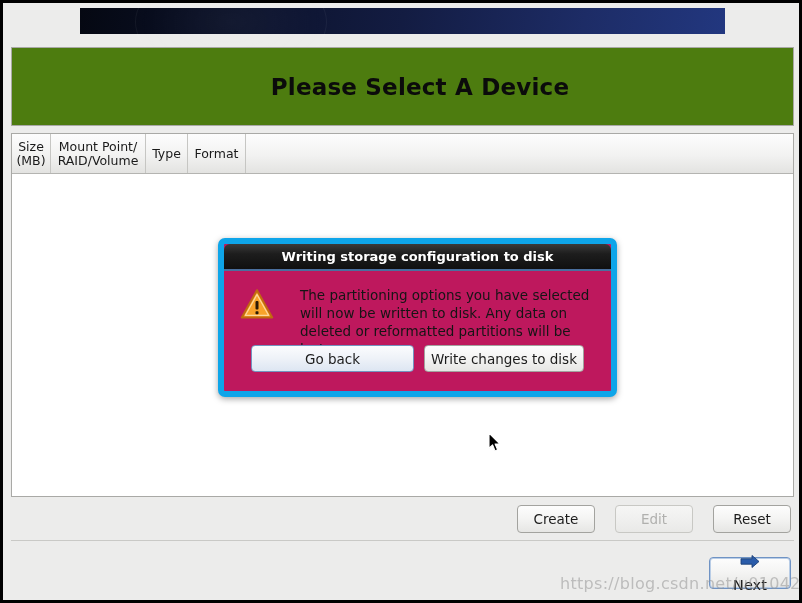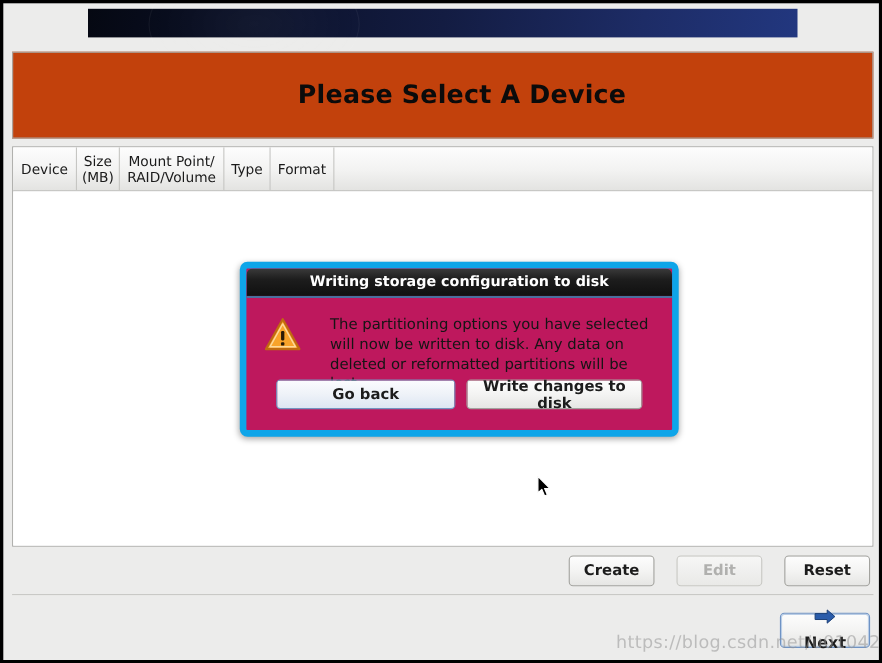--- a/index.html
+++ b/index.html
@@ -46,21 +46,21 @@
   }
 
   
   #title-panel {
     position: absolute;
     left: 8px;
     top: 44px;
     width: 783px;
     height: 79px;
     border: 1px solid #a9a9a6;
-    background: #c2410c;
+    background: #4d7c0f;
     box-sizing: border-box;
     display: flex;
     align-items: center;
     justify-content: center;
     padding-left: 35px;
   }
   #page-title {
     font-size: 23px;
     font-weight: bold;
     color: #0b0b0b;
@@ -133,21 +133,20 @@
     background: linear-gradient(180deg, #fdfdfd 0%, #f4f4f3 48%, #e6e6e4 100%);
     border: 1px solid #a3a39f;
     border-radius: 4px;
     padding: 0;
     height: 28px;
     display: inline-flex;
     align-items: center;
     justify-content: center;
     box-sizing: border-box;
     cursor: pointer;
-    font-weight: bold;
   }
   .btn.disabled {
     color: #b0b0ae;
     background: linear-gradient(180deg, #f6f6f5 0%, #efefee 55%, #e9e9e7 100%);
     border-color: #c8c8c4;
     cursor: default;
   }
   .btn-w-std { width: 78px; }
 
   
@@ -289,21 +288,20 @@
   <div id="banner">
     <div class="banner-arc"></div>
   </div>
 
   <div id="title-panel">
     <div id="page-title">Please Select A Device</div>
   </div>
 
   <div id="table-panel">
     <div id="table-header">
-      <div class="th col-device">Device</div>
       <div class="th col-size">Size
 (MB)</div>
       <div class="th col-mount">Mount Point/
 RAID/Volume</div>
       <div class="th col-type">Type</div>
       <div class="th col-format">Format</div>
       <div class="th col-filler"></div>
     </div>
     <div id="table-body"></div>
   </div>

